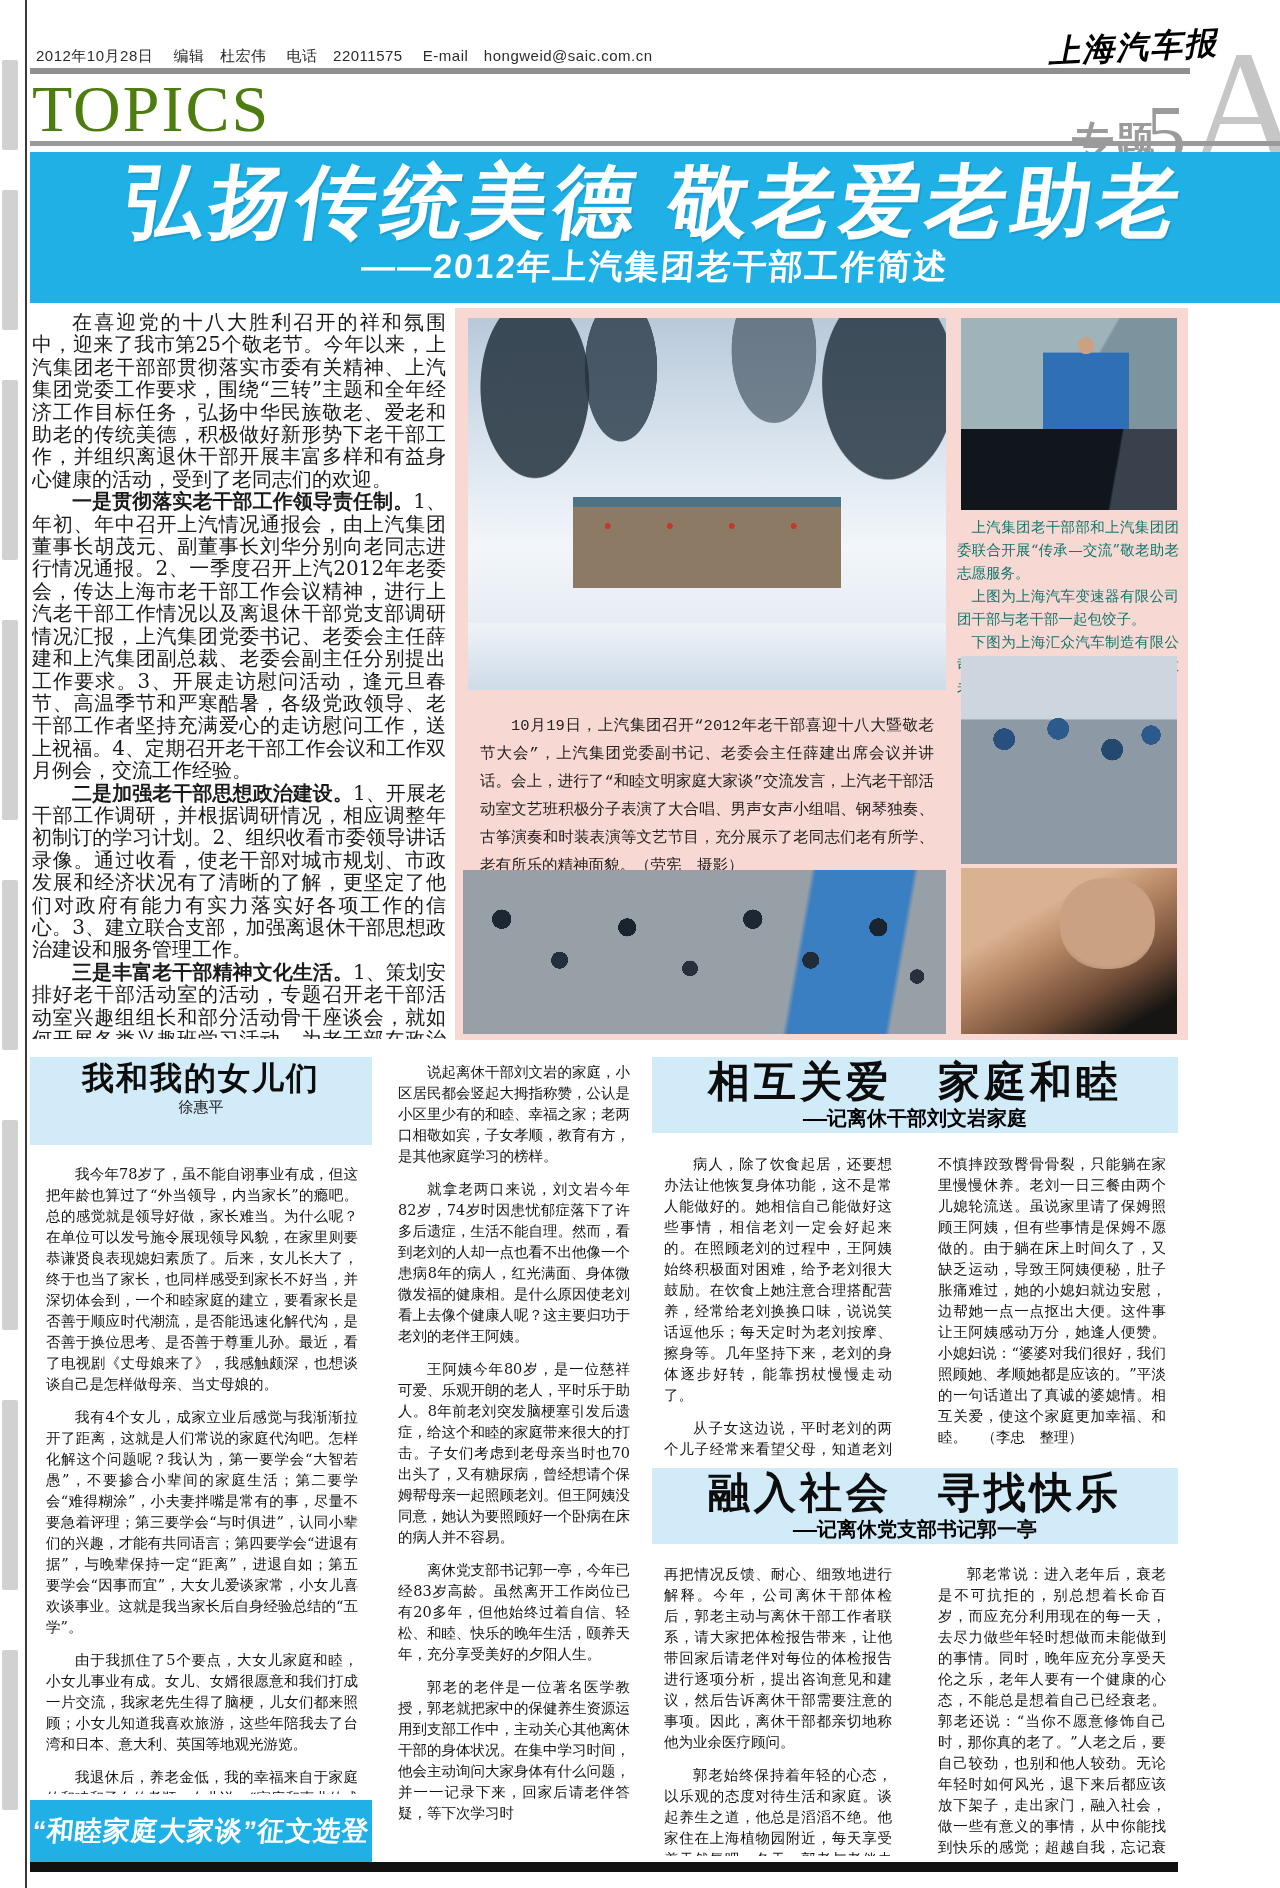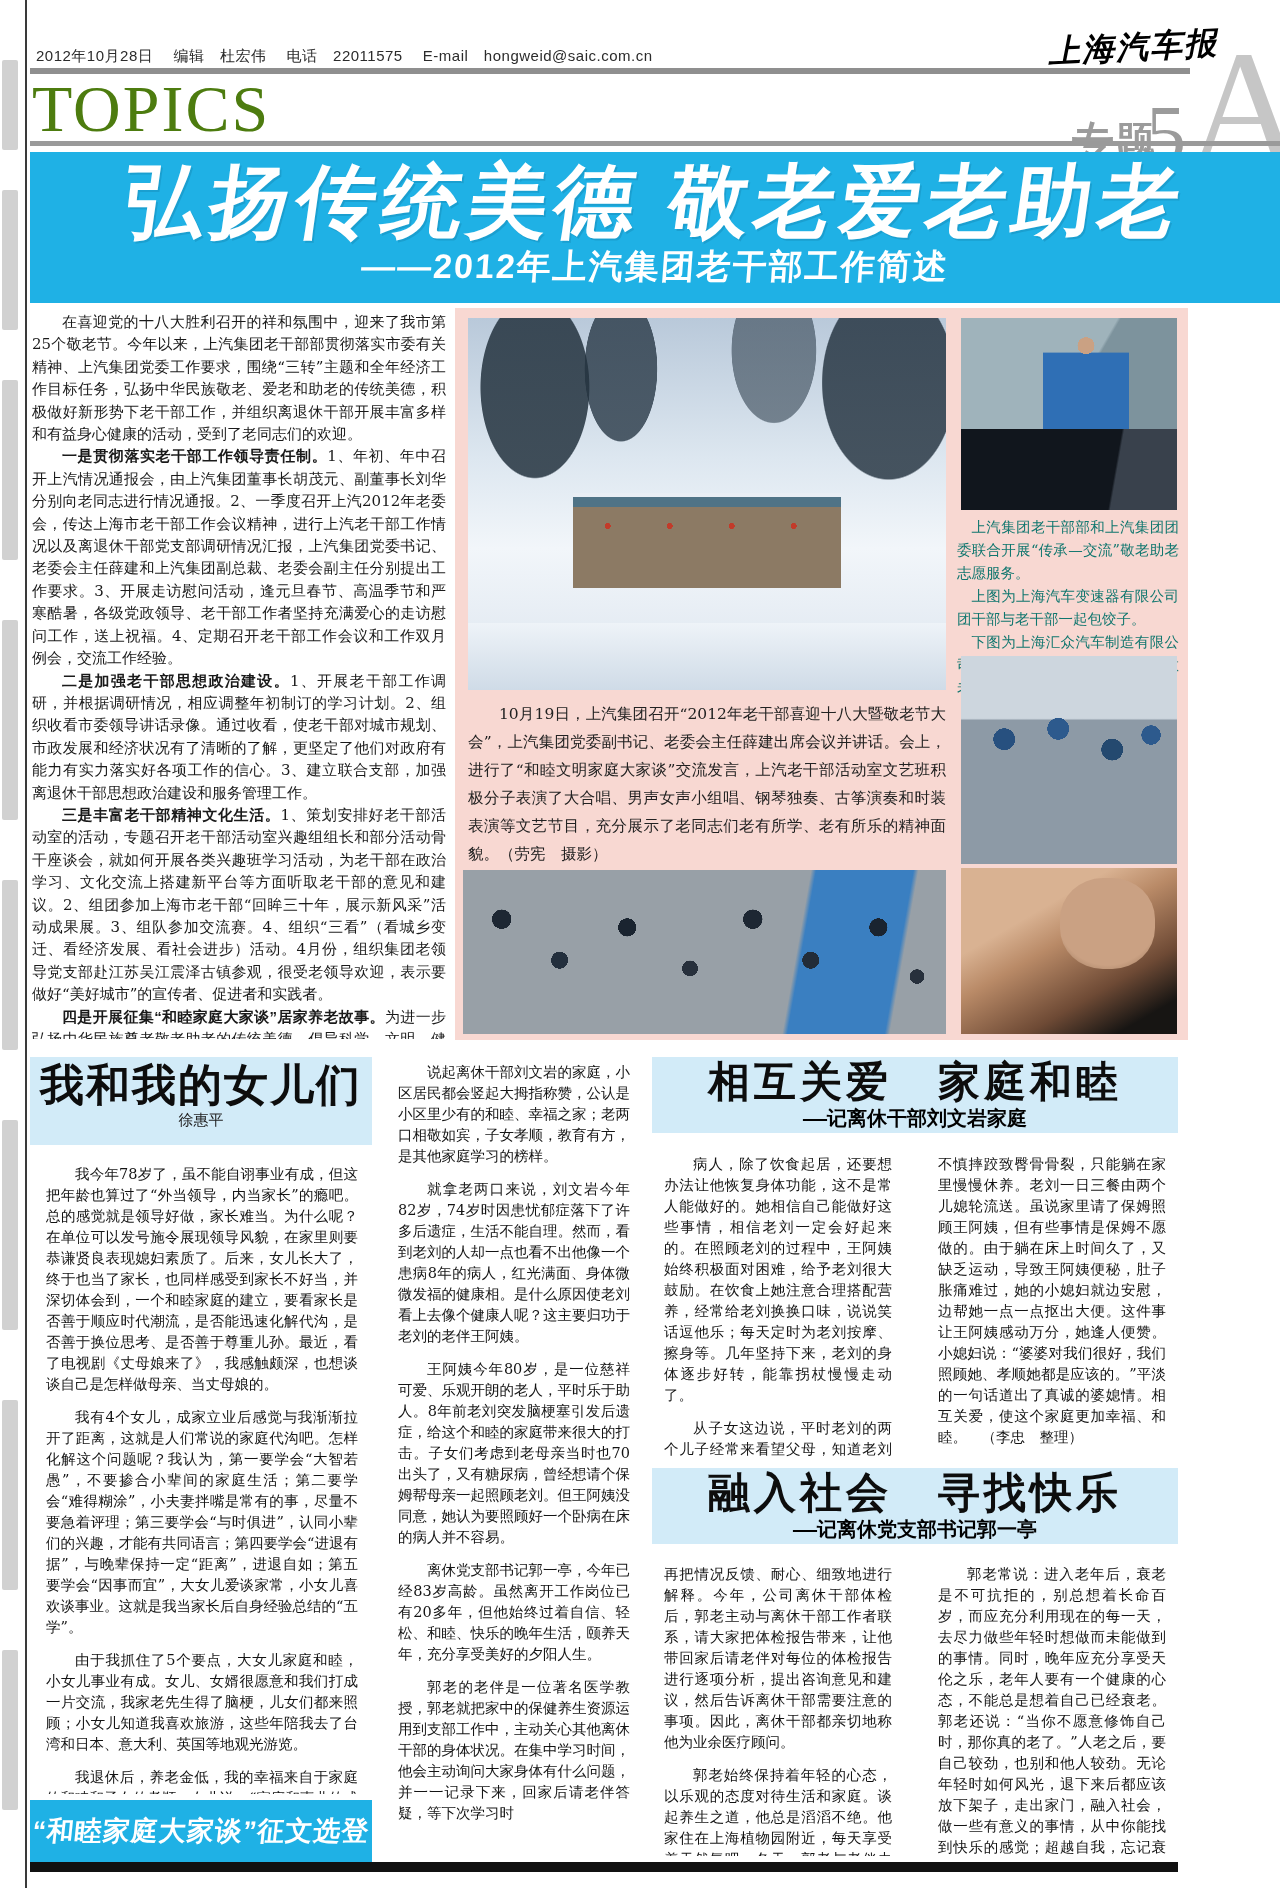--- a/index.html
+++ b/index.html
@@ -21,21 +21,21 @@
   .rule2{left:30px;top:141px;width:1250px;height:5px;background:#9a9a9a;}
   
   .banner{left:30px;top:152px;width:1250px;height:151px;background:#1fb1e5;text-align:center;}
   .banner-title{margin-top:8px;font-family:"Liberation Sans",sans-serif;font-weight:900;font-size:80px;
                 color:#fff;letter-spacing:6px;transform:skewX(-8deg);line-height:1.05;
                 text-shadow:2px 2px 0 rgba(0,60,90,.15);white-space:nowrap;}
   .banner-sub{font-family:"Liberation Sans",sans-serif;font-weight:bold;font-size:34px;color:#fff;
               letter-spacing:2px;margin-top:0px;transform:skewX(-4deg);}
   
   .lead-col{left:32px;top:311px;width:414px;height:728px;overflow:hidden;
-            font-size:15px;line-height:22.4px;text-align:justify;}
+            font-size:20px;line-height:22.4px;text-align:justify;}
   .lead-col p{margin:0;text-indent:2em;}
   .lead-col b{font-family:"Liberation Sans",sans-serif;font-weight:bold;}
   
   .pink{left:455px;top:308px;width:733px;height:732px;background:#f8d8d2;}
   .photo{position:absolute;overflow:hidden;}
   .snow{left:13px;top:10px;width:478px;height:372px;
         background:linear-gradient(180deg,#b9c9da 0%,#dde7f0 38%,#f2f6fa 62%,#dbe4ee 100%);}
   .snow .trees{position:absolute;left:0;top:0;width:100%;height:62%;
         background:radial-gradient(ellipse 90px 150px at 14% 30%,rgba(35,50,62,.85) 0 60%,transparent 61%),
                    radial-gradient(ellipse 60px 120px at 32% 22%,rgba(40,56,70,.8) 0 60%,transparent 61%),
@@ -45,21 +45,21 @@
         border-top:10px solid #4f7386;box-shadow:0 -4px 0 #e9eef4;}
   .snow .lanterns{position:absolute;left:24%;top:52%;width:52%;height:8%;
         background:radial-gradient(circle 5px at 10% 50%,#c23b2a 0 60%,transparent 61%),
                    radial-gradient(circle 5px at 35% 50%,#c23b2a 0 60%,transparent 61%),
                    radial-gradient(circle 5px at 60% 50%,#c23b2a 0 60%,transparent 61%),
                    radial-gradient(circle 5px at 85% 50%,#c23b2a 0 60%,transparent 61%);}
   .snow .ground{position:absolute;left:0;bottom:0;width:100%;height:18%;
         background:linear-gradient(180deg,#eef3f8,#cfdbe7);}
   .center-caption{left:13px;top:392px;width:478px;height:168px;font-size:15.5px;line-height:28px;
         text-align:justify;color:#222;}
-  .center-caption p{margin:0;text-indent:2em;}
+  .center-caption p{margin:12px;text-indent:2em;font-family:Liberation Mono, monospace;}
   .tug{left:8px;top:562px;width:483px;height:164px;background:#98a0a7;}
   .tug .crowd{position:absolute;inset:0;
         background:radial-gradient(circle 16px at 8% 30%,#1d2733 0 60%,transparent 61%),
                    radial-gradient(circle 14px at 20% 55%,#232f3d 0 60%,transparent 61%),
                    radial-gradient(circle 15px at 34% 35%,#1a2430 0 60%,transparent 61%),
                    radial-gradient(circle 13px at 47% 60%,#27303c 0 60%,transparent 61%),
                    radial-gradient(circle 16px at 60% 30%,#1d2733 0 60%,transparent 61%),
                    radial-gradient(circle 14px at 72% 55%,#222c38 0 60%,transparent 61%),
                    radial-gradient(circle 15px at 86% 35%,#1a2430 0 60%,transparent 61%),
                    radial-gradient(circle 12px at 94% 65%,#27303c 0 60%,transparent 61%),
@@ -83,21 +83,21 @@
                    linear-gradient(180deg,#cdd6de 0 30%,#8d9aa6 31% 100%);}
   .rcol-photo3{left:506px;top:560px;width:216px;height:166px;
         background:linear-gradient(150deg,#d9b292 0 30%,#b98a67 45%,#6e4a35 70%,#171513 88%);}
   .rcol-photo3 .face{position:absolute;left:46%;top:6%;width:44%;height:55%;border-radius:45%;
         background:radial-gradient(circle at 50% 40%,#caa183 0 70%,#8d6a4f 100%);}
   
   .band{background:#d2ebf8;text-align:center;}
   .art-title{font-family:"Liberation Sans",sans-serif;font-weight:900;color:#0d0d0d;line-height:1.1;}
   .art-sub{font-family:Liberation Mono, monospace;font-weight:bold;color:#000000;}
   .d-band{left:30px;top:1057px;width:342px;height:88px;}
-  .d-band .art-title{font-size:44px;margin-top:4px;letter-spacing:2px;}
+  .d-band .art-title{font-size:32px;margin-top:4px;letter-spacing:2px;}
   .d-author{font-size:15px;color:#222;margin-top:2px;}
   .body-col{overflow:hidden;text-align:justify;font-size:14.5px;line-height:21px;color:#141414;}
   .body-col p{margin:12px;text-indent:2em;}
   .body-col b{font-family:"Liberation Sans",sans-serif;}
   .d-body{left:34px;top:1152px;width:336px;height:642px;}
   .col2{left:386px;top:1050px;width:256px;height:838px;}
   .liu-band{left:652px;top:1057px;width:526px;height:76px;}
   .liu-band .art-title,.guo-band .art-title{font-size:42px;margin-top:2px;letter-spacing:4px;}
   .liu-band .art-sub,.guo-band .art-sub{font-size:20px;margin-top:0;}
   .liu-c3{left:652px;top:1142px;width:252px;height:318px;}

